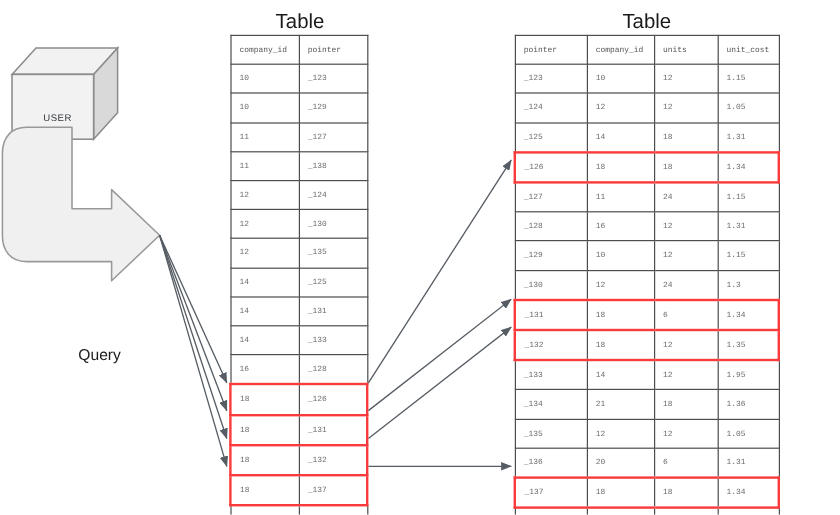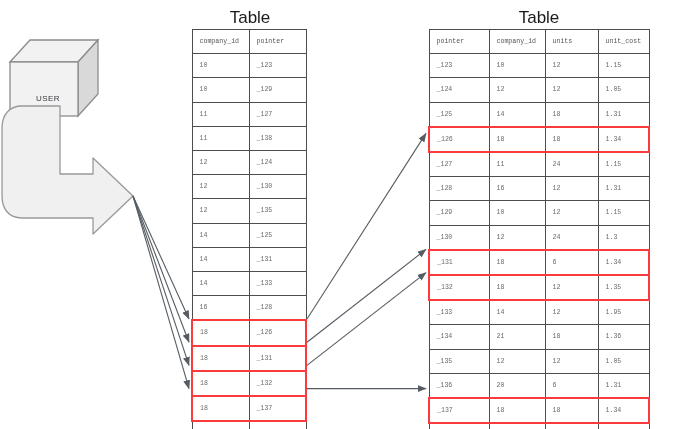--- a/index.html
+++ b/index.html
@@ -153,20 +153,21 @@
              L 93,70
              L 93,54
              L 133,92
              L 93,130
              L 93,114
              L 22,114
              C 8,114 2,104 2,92
              L 2,24
              C 2,10 10,2 22,2 Z" fill="#f0f0f0" stroke="#999999" stroke-width="1.3" stroke-linejoin="round"></path>
   </svg>
+  <div id="query-label">Query</div>
 
   <table class="data-table" id="index-table">
     <colgroup>
         <col class="c-id">
         <col class="c-ptr">
       </colgroup>
     <thead>
       <tr>
         <th>company_id</th>
         <th>pointer</th>

